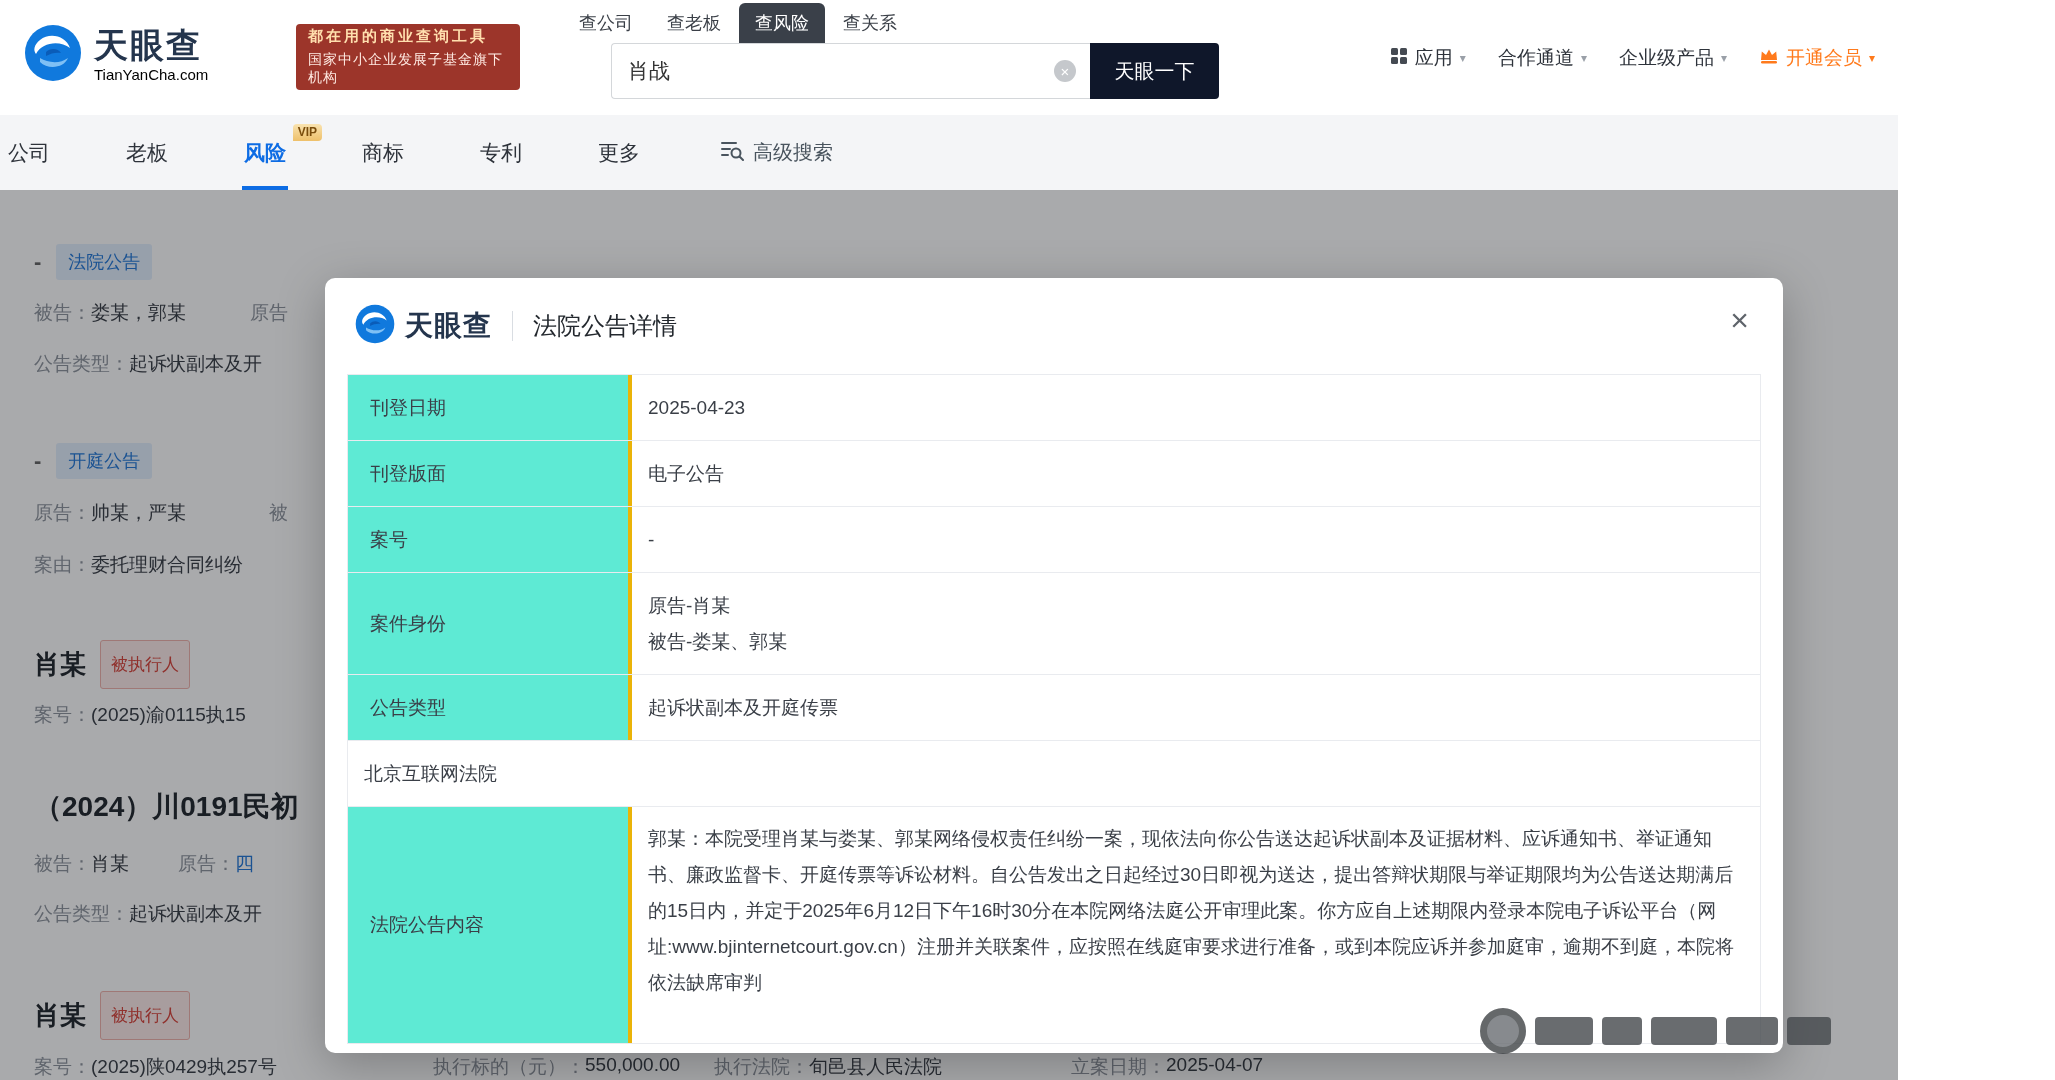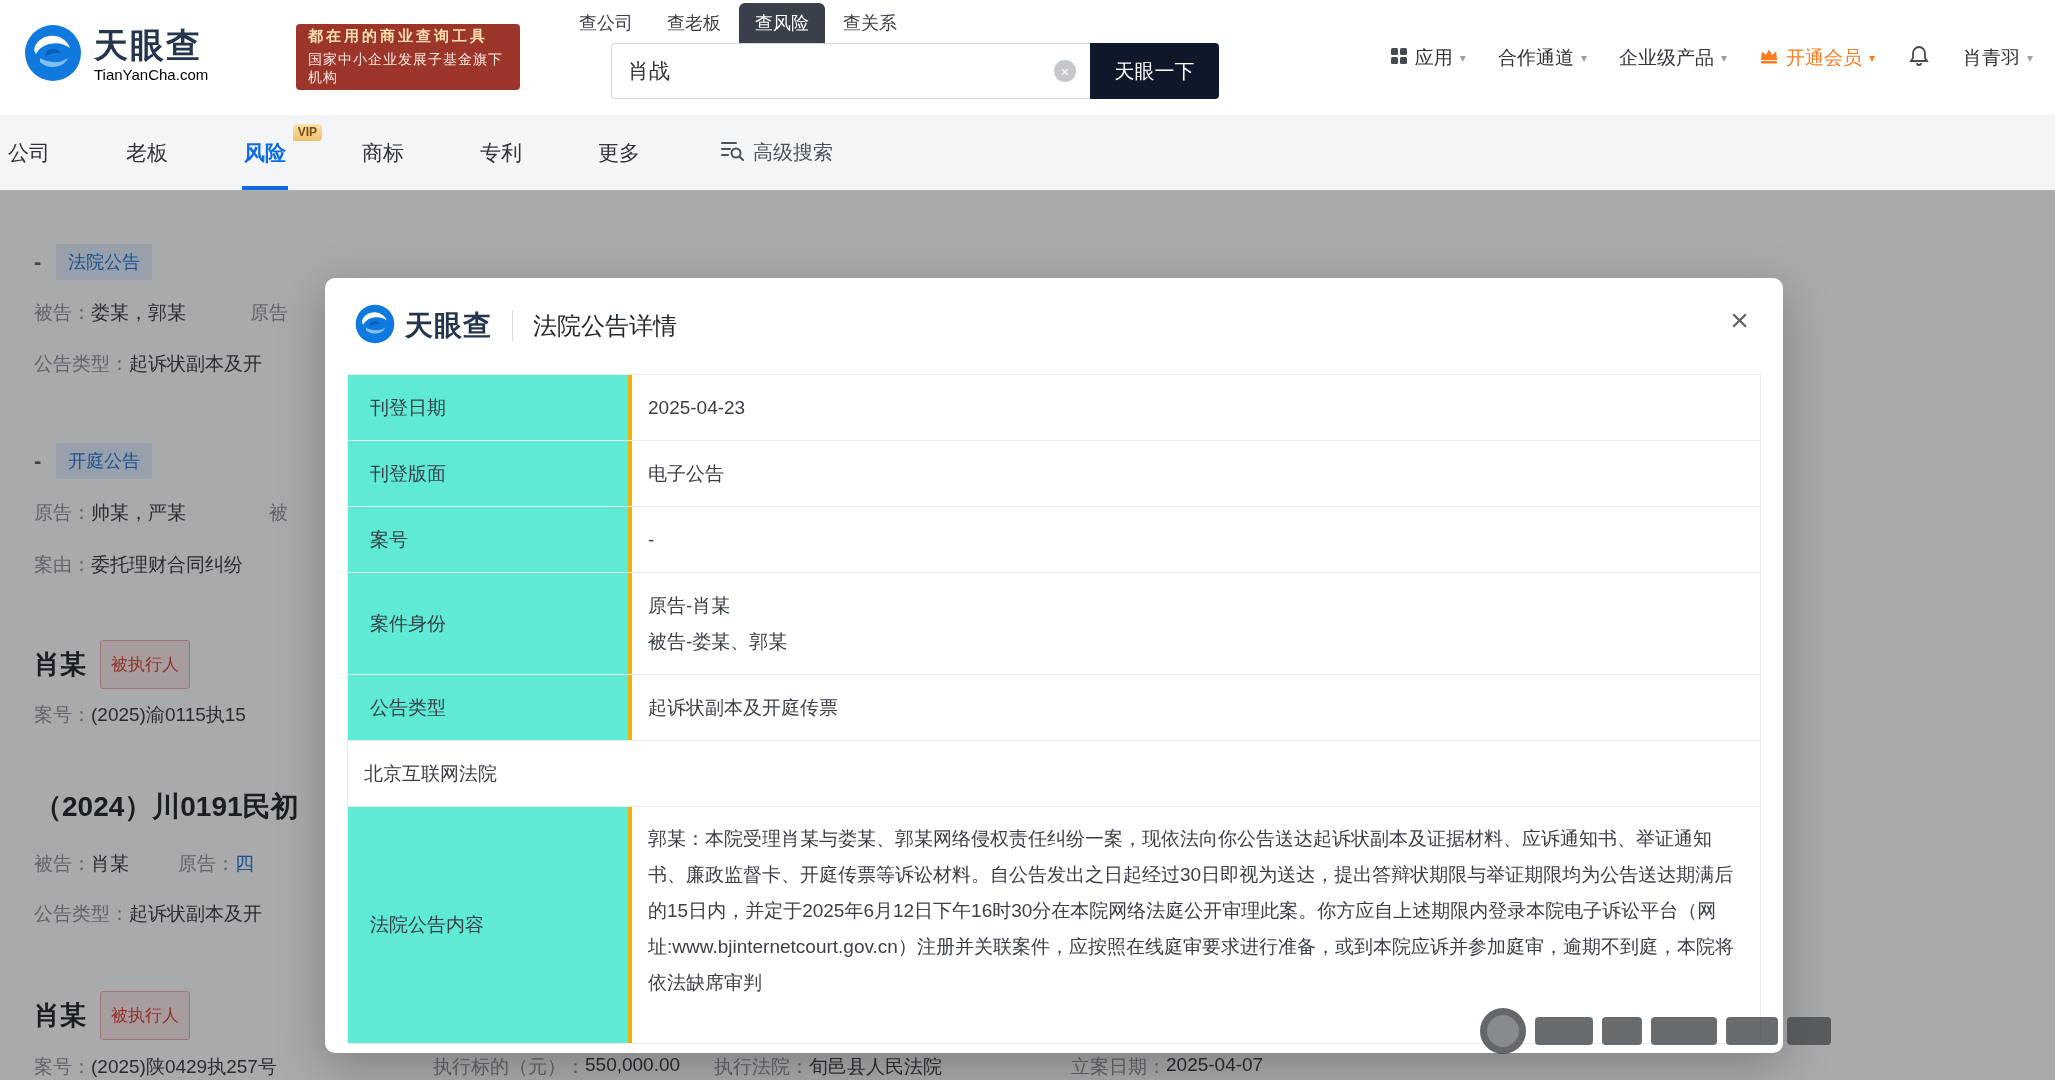--- a/index.html
+++ b/index.html
@@ -1,18 +1,18 @@
 <!DOCTYPE html>
 <html><head>
 <meta charset="utf-8">
 <style>
   * { margin:0; padding:0; box-sizing:border-box; }
   html,body { width:2055px; height:1080px; }
   body { font-family:"Liberation Sans","DejaVu Sans",sans-serif; background:#fff; }
-  .page { position:relative; width:2055px; height:1080px; overflow:hidden; background:#fff; }
+  .page { position:relative; width:1898px; height:1080px; overflow:hidden; background:#fff; }
 
   
   .topbar { position:absolute; top:0; left:0; width:2055px; height:115px; background:#fff; z-index:20; }
   .logo { position:absolute; left:24px; top:24px; display:flex; align-items:center; gap:12px; }
   .logo-txt { display:flex; flex-direction:column; line-height:1.1; }
   .logo-name { font-size:34px; font-weight:bold; color:#24354d; letter-spacing:2px; }
   .logo-domain { font-size:15px; color:#000000; margin-top:3px; }
   .promo { position:absolute; left:296px; top:24px; width:224px; height:66px; background:#9c352a; border-radius:4px;
            display:flex; flex-direction:column; justify-content:center; padding:0 12px; gap:5px; }
   .promo-l1 { color:#ffdfae; font-size:15px; font-weight:bold; letter-spacing:3px; }

